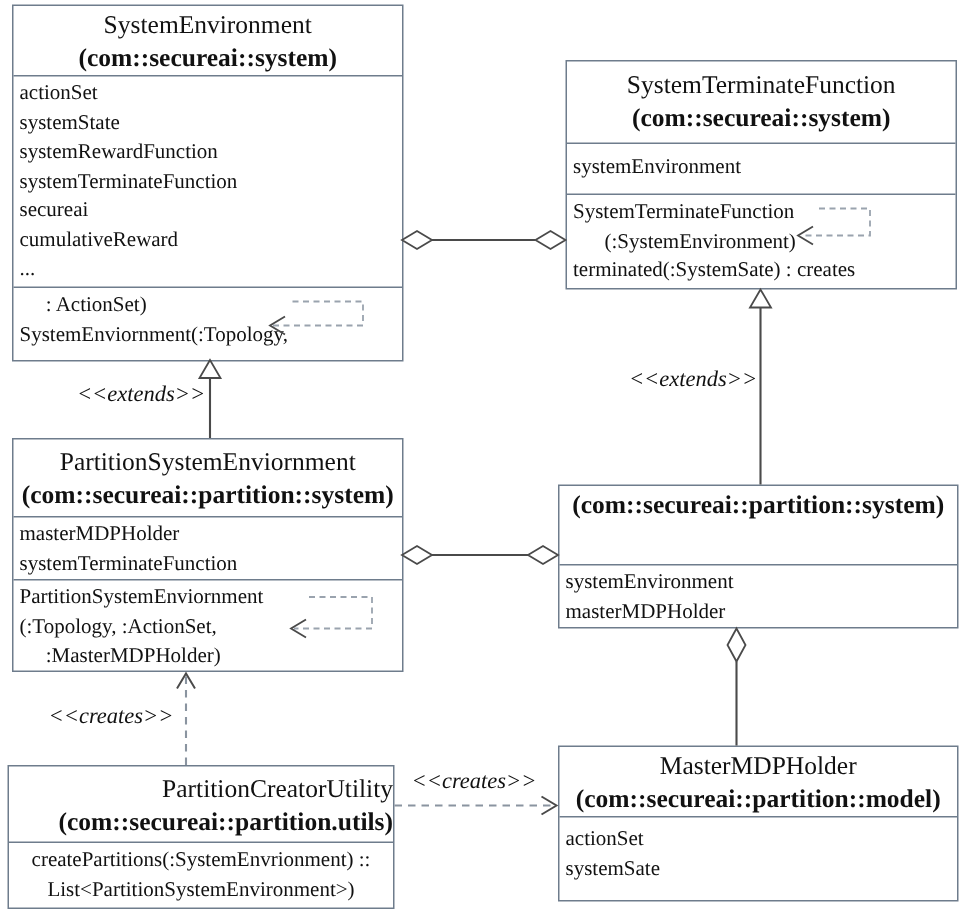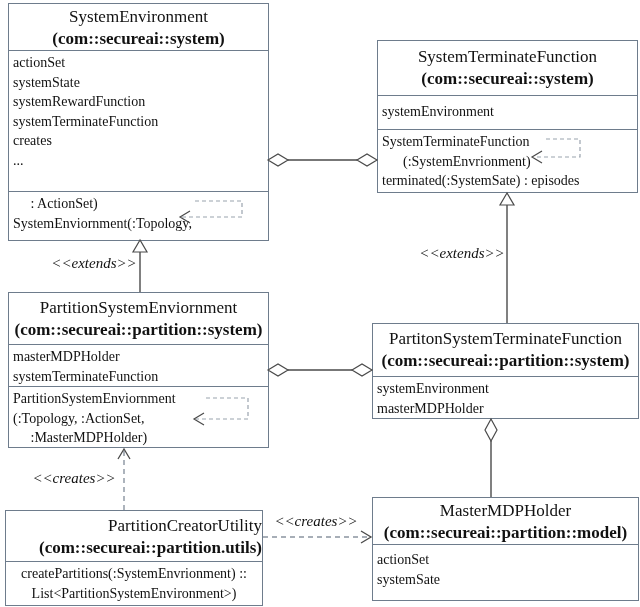--- a/index.html
+++ b/index.html
@@ -167,41 +167,42 @@
   <div class="uml-class" id="class-a">
     <div class="uml-title">
       <div class="uml-name">SystemEnvironment</div>
       <div class="uml-package">(com::secureai::system)</div>
     </div>
     <div class="uml-compartment attrs">
       <div class="uml-line">actionSet</div>
       <div class="uml-line">systemState</div>
       <div class="uml-line">systemRewardFunction</div>
       <div class="uml-line">systemTerminateFunction</div>
-      <div class="uml-line">creates</div>
+      <div class="uml-line">secureai</div>
+      <div class="uml-line">cumulativeReward</div>
       <div class="uml-line">...</div>
     </div>
     <div class="uml-compartment meths">
       <div class="uml-line">     : ActionSet)</div>
       <div class="uml-line">SystemEnviornment(:Topology,</div>
     </div>
   </div>
 
   <div class="uml-class" id="class-b">
     <div class="uml-title">
       <div class="uml-name">SystemTerminateFunction</div>
       <div class="uml-package">(com::secureai::system)</div>
     </div>
     <div class="uml-compartment attrs">
       <div class="uml-line">systemEnvironment</div>
     </div>
     <div class="uml-compartment meths">
       <div class="uml-line">SystemTerminateFunction</div>
-      <div class="uml-line">      (:SystemEnvrionment)</div>
-      <div class="uml-line">terminated(:SystemSate) : episodes</div>
+      <div class="uml-line">      (:SystemEnvironment)</div>
+      <div class="uml-line">terminated(:SystemSate) : creates</div>
     </div>
   </div>
 
   <div class="uml-class" id="class-c">
     <div class="uml-title">
       <div class="uml-name">PartitionSystemEnviornment</div>
       <div class="uml-package">(com::secureai::partition::system)</div>
     </div>
     <div class="uml-compartment attrs">
       <div class="uml-line">masterMDPHolder</div>
@@ -209,21 +210,20 @@
     </div>
     <div class="uml-compartment meths">
       <div class="uml-line">PartitionSystemEnviornment</div>
       <div class="uml-line">(:Topology, :ActionSet,</div>
       <div class="uml-line">     :MasterMDPHolder)</div>
     </div>
   </div>
 
   <div class="uml-class" id="class-d">
     <div class="uml-title">
-      <div class="uml-name">PartitonSystemTerminateFunction</div>
       <div class="uml-package">(com::secureai::partition::system)</div>
     </div>
     <div class="uml-compartment attrs">
       <div class="uml-line">systemEnvironment</div>
       <div class="uml-line">masterMDPHolder</div>
     </div>
   </div>
 
   <div class="uml-class" id="class-e">
     <div class="uml-title">

